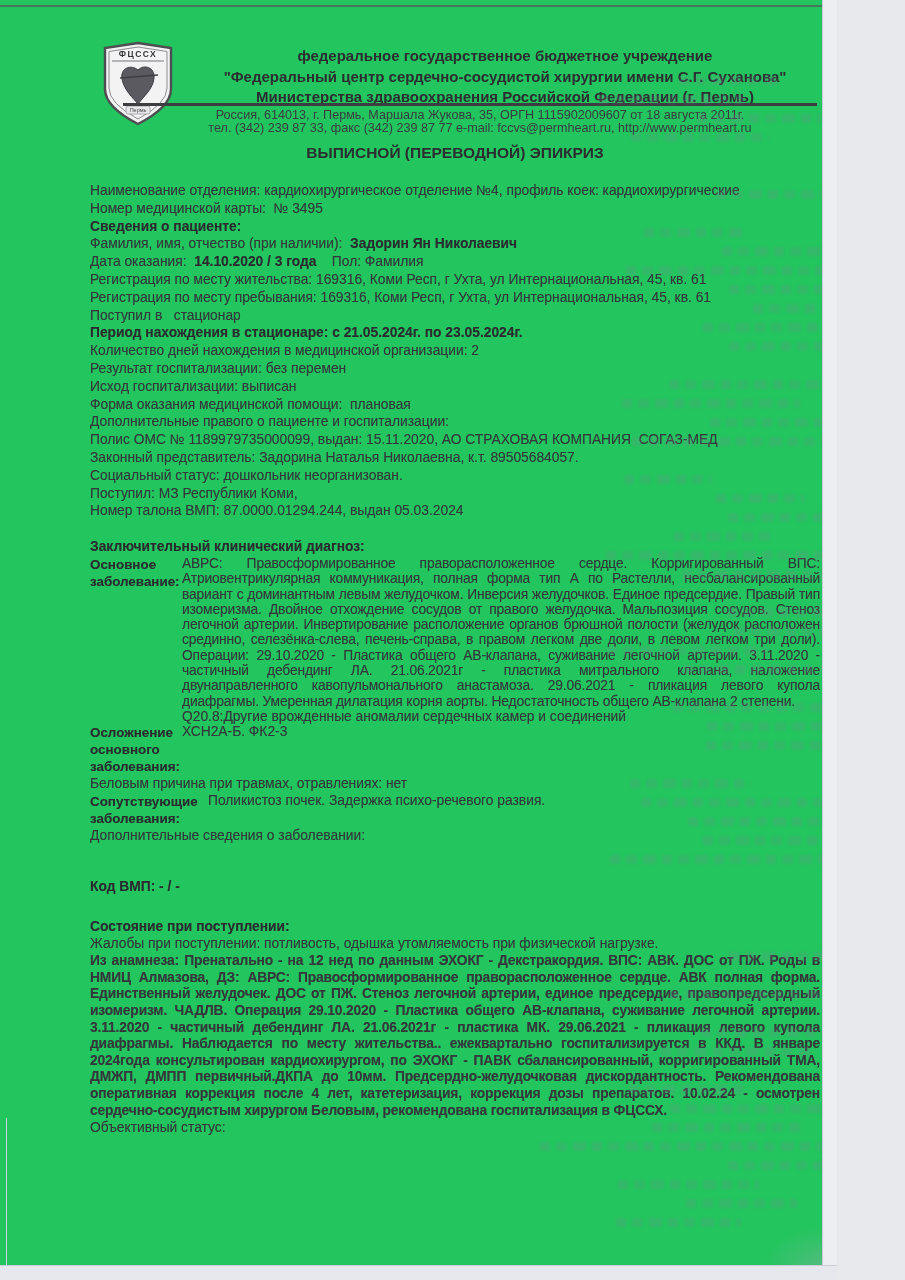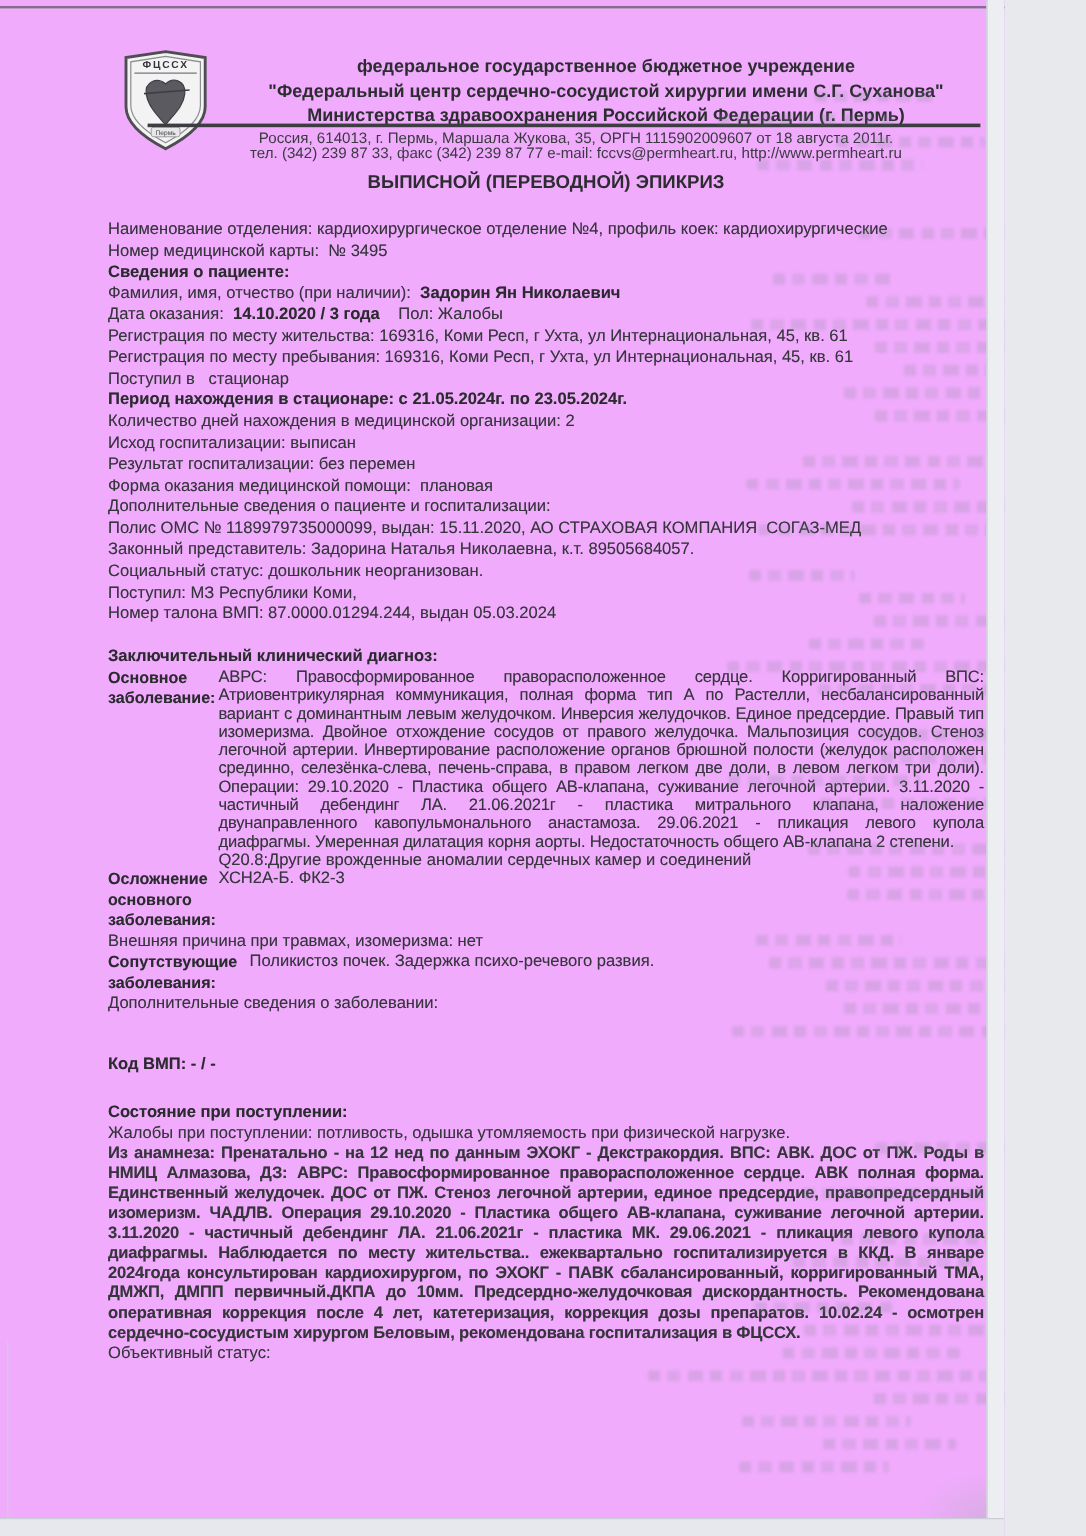--- a/index.html
+++ b/index.html
@@ -1,16 +1,16 @@
 <!DOCTYPE html>
 <html><head>
 <meta charset="utf-8">
 <style>
   html,body{margin:0;padding:0;background:#e7e9ed;}
-  .photo{position:relative;width:837px;height:1280px;background:#f0abfc;overflow:hidden;
+  .photo{position:relative;width:837px;height:1280px;background:#22c55e;overflow:hidden;
          font-family:"Liberation Sans","DejaVu Sans",sans-serif;color:#35353b;}
   .paper-topline{position:absolute;top:5px;left:0;width:891px;height:2px;background:#55555a;opacity:.7;}
   .edge-right{position:absolute;top:0;right:0;width:14px;height:100%;background:#eceef2;border-left:1px solid #c7cad2;}
   .edge-bottom{position:absolute;bottom:0;left:0;width:100%;height:14px;background:#e6e8ed;border-top:1px solid #cbced6;}
   .edge-left-bottom{position:absolute;left:6px;top:1118px;width:1px;height:148px;background:#cdd0d8;}
   .corner-shade{position:absolute;right:14px;bottom:14px;width:60px;height:40px;
     background:radial-gradient(ellipse at bottom right, rgba(170,174,184,.35), transparent 70%);}
 
   
   .logo{position:absolute;left:100px;top:40px;}
@@ -70,30 +70,30 @@
   <div class="addr addr1">Россия, 614013, г. Пермь, Маршала Жукова, 35, ОРГН 1115902009607 от 18 августа 2011г.</div>
   <div class="addr addr2">тел. (342) 239 87 33, факс (342) 239 87 77 e-mail: fccvs@permheart.ru, http://www.permheart.ru</div>
 
   <div class="title">ВЫПИСНОЙ (ПЕРЕВОДНОЙ) ЭПИКРИЗ</div>
 
   <div class="docbody">
       <div class="ln"><span>Наименование отделения: кардиохирургическое отделение №4, профиль коек: кардиохирургические</span></div>
       <div class="ln"><span>Номер медицинской карты:  № 3495</span></div>
       <div class="ln"><span class="b">Сведения о пациенте:</span></div>
       <div class="ln"><span>Фамилия, имя, отчество (при наличии):  </span><span class="b">Задорин Ян Николаевич</span></div>
-      <div class="ln"><span>Дата оказания:  </span><span class="b">14.10.2020 / 3 года</span><span>    Пол: Жалобы</span></div>
+      <div class="ln"><span>Дата оказания:  </span><span class="b">14.10.2020 / 3 года</span><span>    Пол: Фамилия</span></div>
       <div class="ln"><span>Регистрация по месту жительства: 169316, Коми Респ, г Ухта, ул Интернациональная, 45, кв. 61</span></div>
       <div class="ln"><span>Регистрация по месту пребывания: 169316, Коми Респ, г Ухта, ул Интернациональная, 45, кв. 61</span></div>
       <div class="ln"><span>Поступил в   стационар</span></div>
       <div class="ln"><span class="b">Период нахождения в стационаре: с 21.05.2024г. по 23.05.2024г.</span></div>
       <div class="ln"><span>Количество дней нахождения в медицинской организации: 2</span></div>
+      <div class="ln"><span>Результат госпитализации: без перемен</span></div>
       <div class="ln"><span>Исход госпитализации: выписан</span></div>
-      <div class="ln"><span>Результат госпитализации: без перемен</span></div>
       <div class="ln"><span>Форма оказания медицинской помощи:  плановая</span></div>
-      <div class="ln"><span>Дополнительные сведения о пациенте и госпитализации:</span></div>
+      <div class="ln"><span>Дополнительные правого о пациенте и госпитализации:</span></div>
       <div class="ln"><span>Полис ОМС № 1189979735000099, выдан: 15.11.2020, АО СТРАХОВАЯ КОМПАНИЯ  СОГАЗ-МЕД</span></div>
       <div class="ln"><span>Законный представитель: Задорина Наталья Николаевна, к.т. 89505684057.</span></div>
       <div class="ln"><span>Социальный статус: дошкольник неорганизован.</span></div>
       <div class="ln"><span>Поступил: МЗ Республики Коми,</span></div>
       <div class="ln"><span>Номер талона ВМП: 87.0000.01294.244, выдан 05.03.2024</span></div>
       <div style="height: 18px;"></div>
       <div class="ln"><span class="b">Заключительный клинический диагноз:</span></div>
       <div class="lrow">
         <div class="lbl">Основное
 заболевание:</div>
@@ -103,21 +103,21 @@
         </div>
       </div>
       <div class="lrow" style="min-height: 51px;">
         <div class="lbl">Осложнение
 основного
 заболевания:</div>
         <div class="cnt" style="padding-left: 92px;">
           <div class="plain">ХСН2А-Б. ФК2-3</div>
         </div>
       </div>
-      <div class="ln"><span>Внешняя причина при травмах, изомеризма: нет</span></div>
+      <div class="ln"><span>Беловым причина при травмах, отравлениях: нет</span></div>
       <div class="lrow" style="min-height: 34px;">
         <div class="lbl">Сопутствующие
 заболевания:</div>
         <div class="cnt" style="padding-left: 118px;">
           <div class="plain">Поликистоз почек. Задержка психо-речевого развия.</div>
         </div>
       </div>
       <div class="ln"><span>Дополнительные сведения о заболевании:</span></div>
       <div style="height: 33px;"></div>
       <div class="ln"><span class="b">Код ВМП: - / -</span></div>

